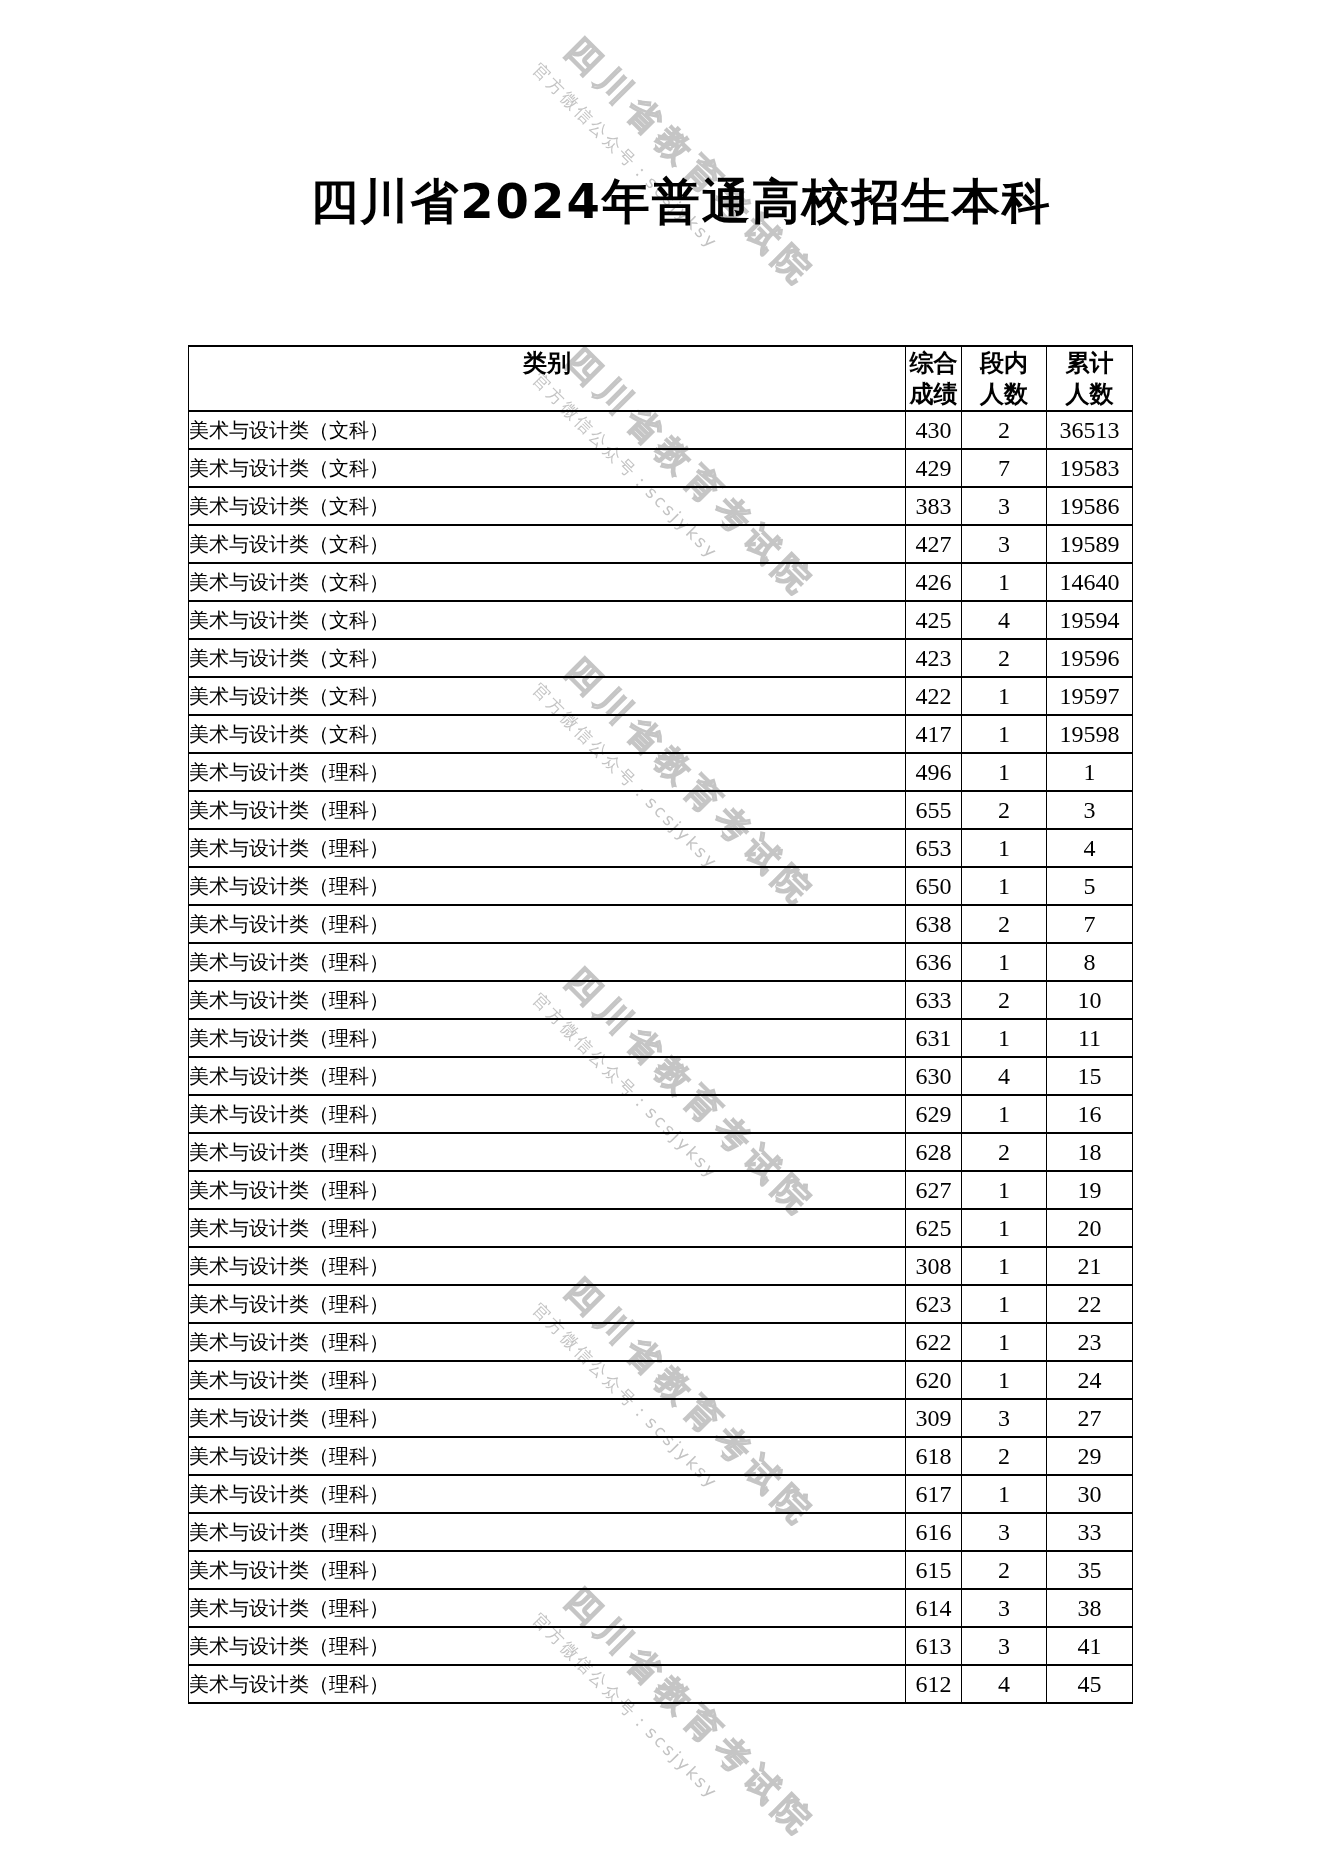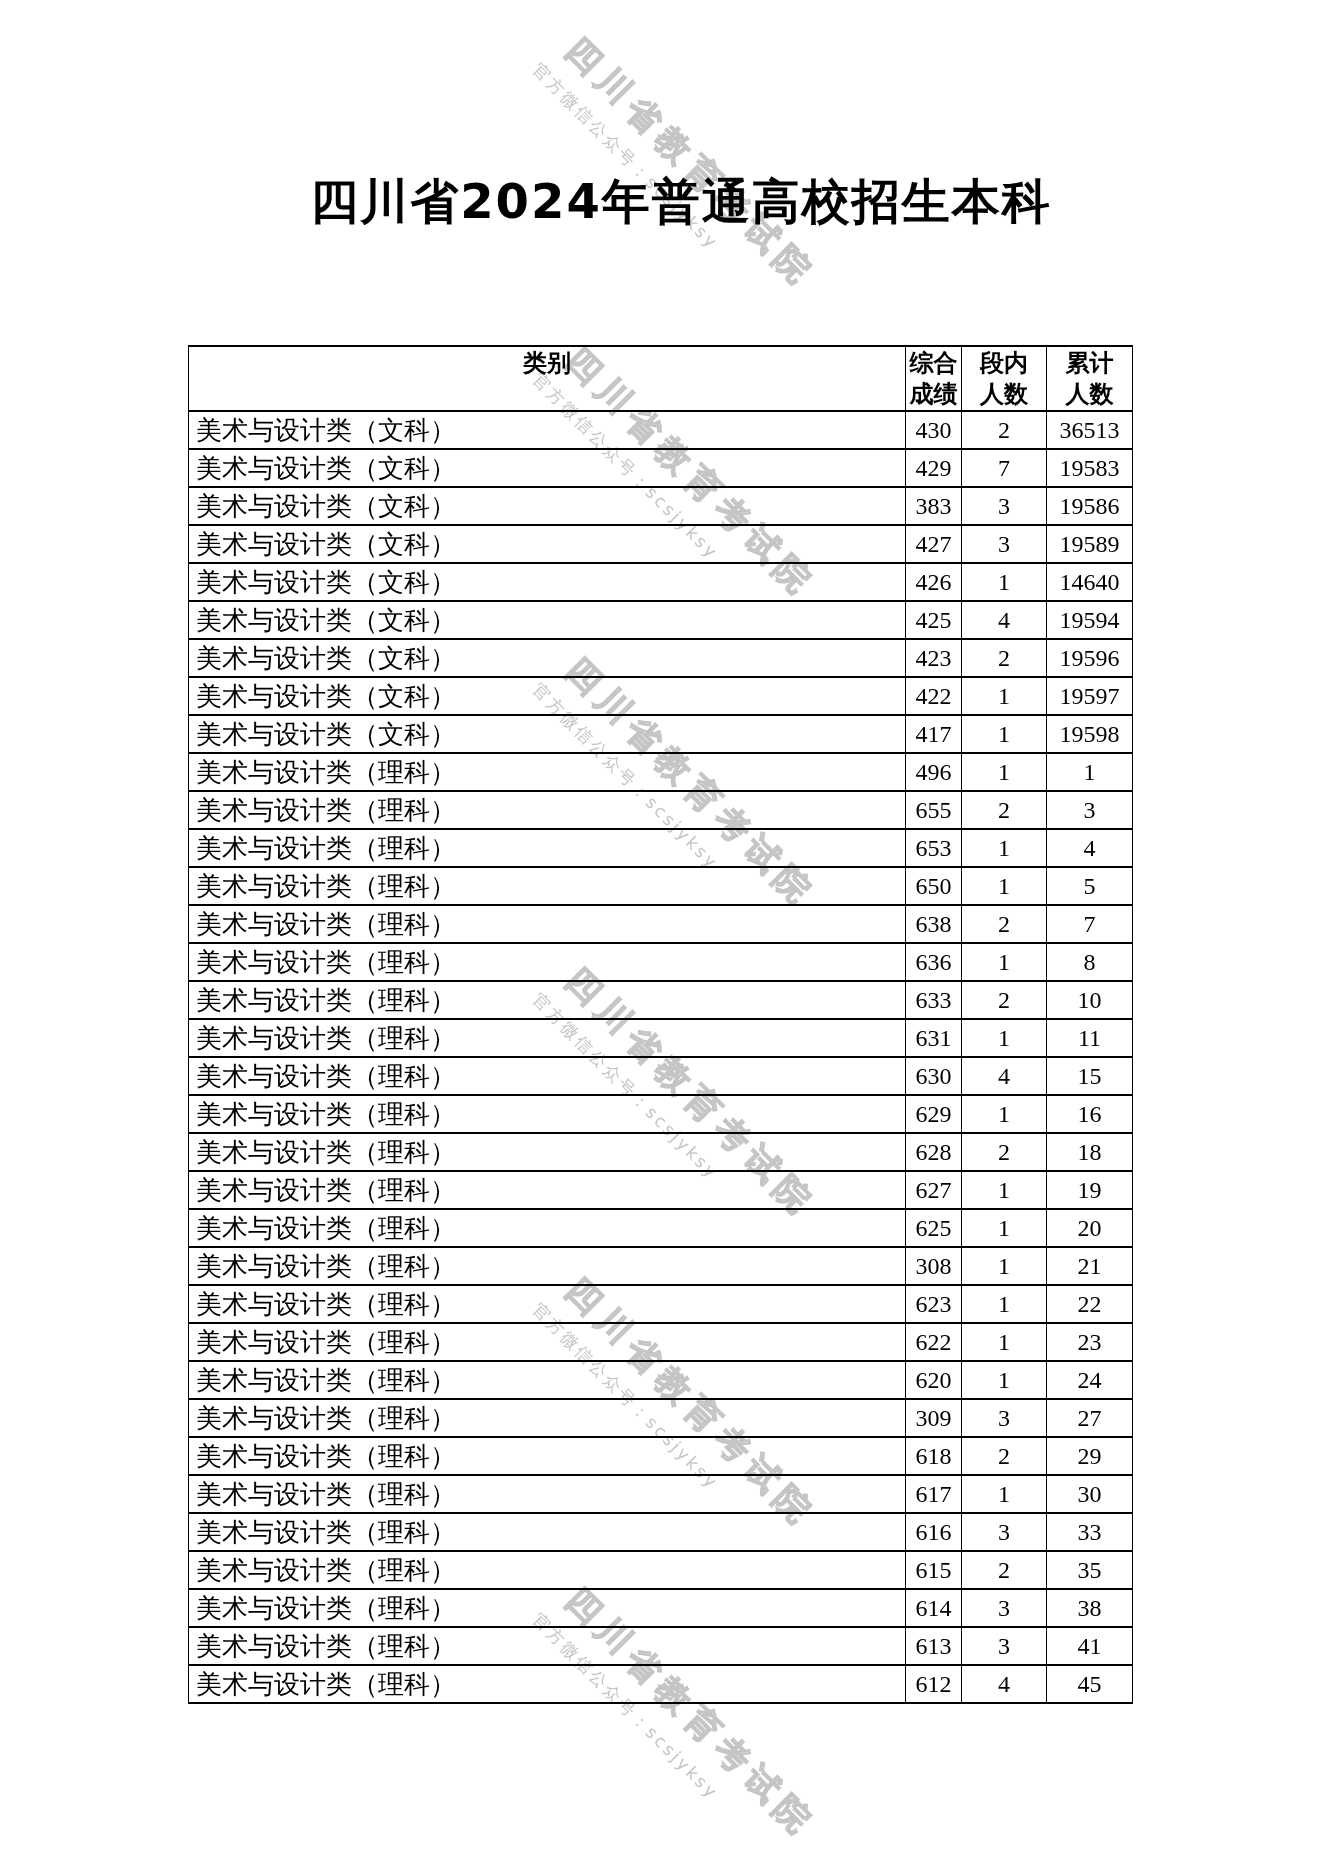--- a/index.html
+++ b/index.html
@@ -86,21 +86,21 @@
     height: 61px;
     vertical-align: top;
     padding-top: 1px;
     text-align: center;
     font-size: 24px;
     font-weight: bold;
     line-height: 31px;
     white-space: pre-line;
   }
   .score-table tbody td { height: 38px; vertical-align: middle; }
-  td.cat { text-align: left; padding-left: 7px; font-size: 26px; }
+  td.cat { text-align: left; font-size: 20px; }
   td.num { text-align: center; font-size: 24px; }
 </style>
 </head>
 <body>
 
 <div class="page">
 
   <div class="watermark-layer" id="watermark-layer">
     <div class="wm-tile" style="top: 28px;">
       <div class="wm-big">四川省教育考试院</div>

